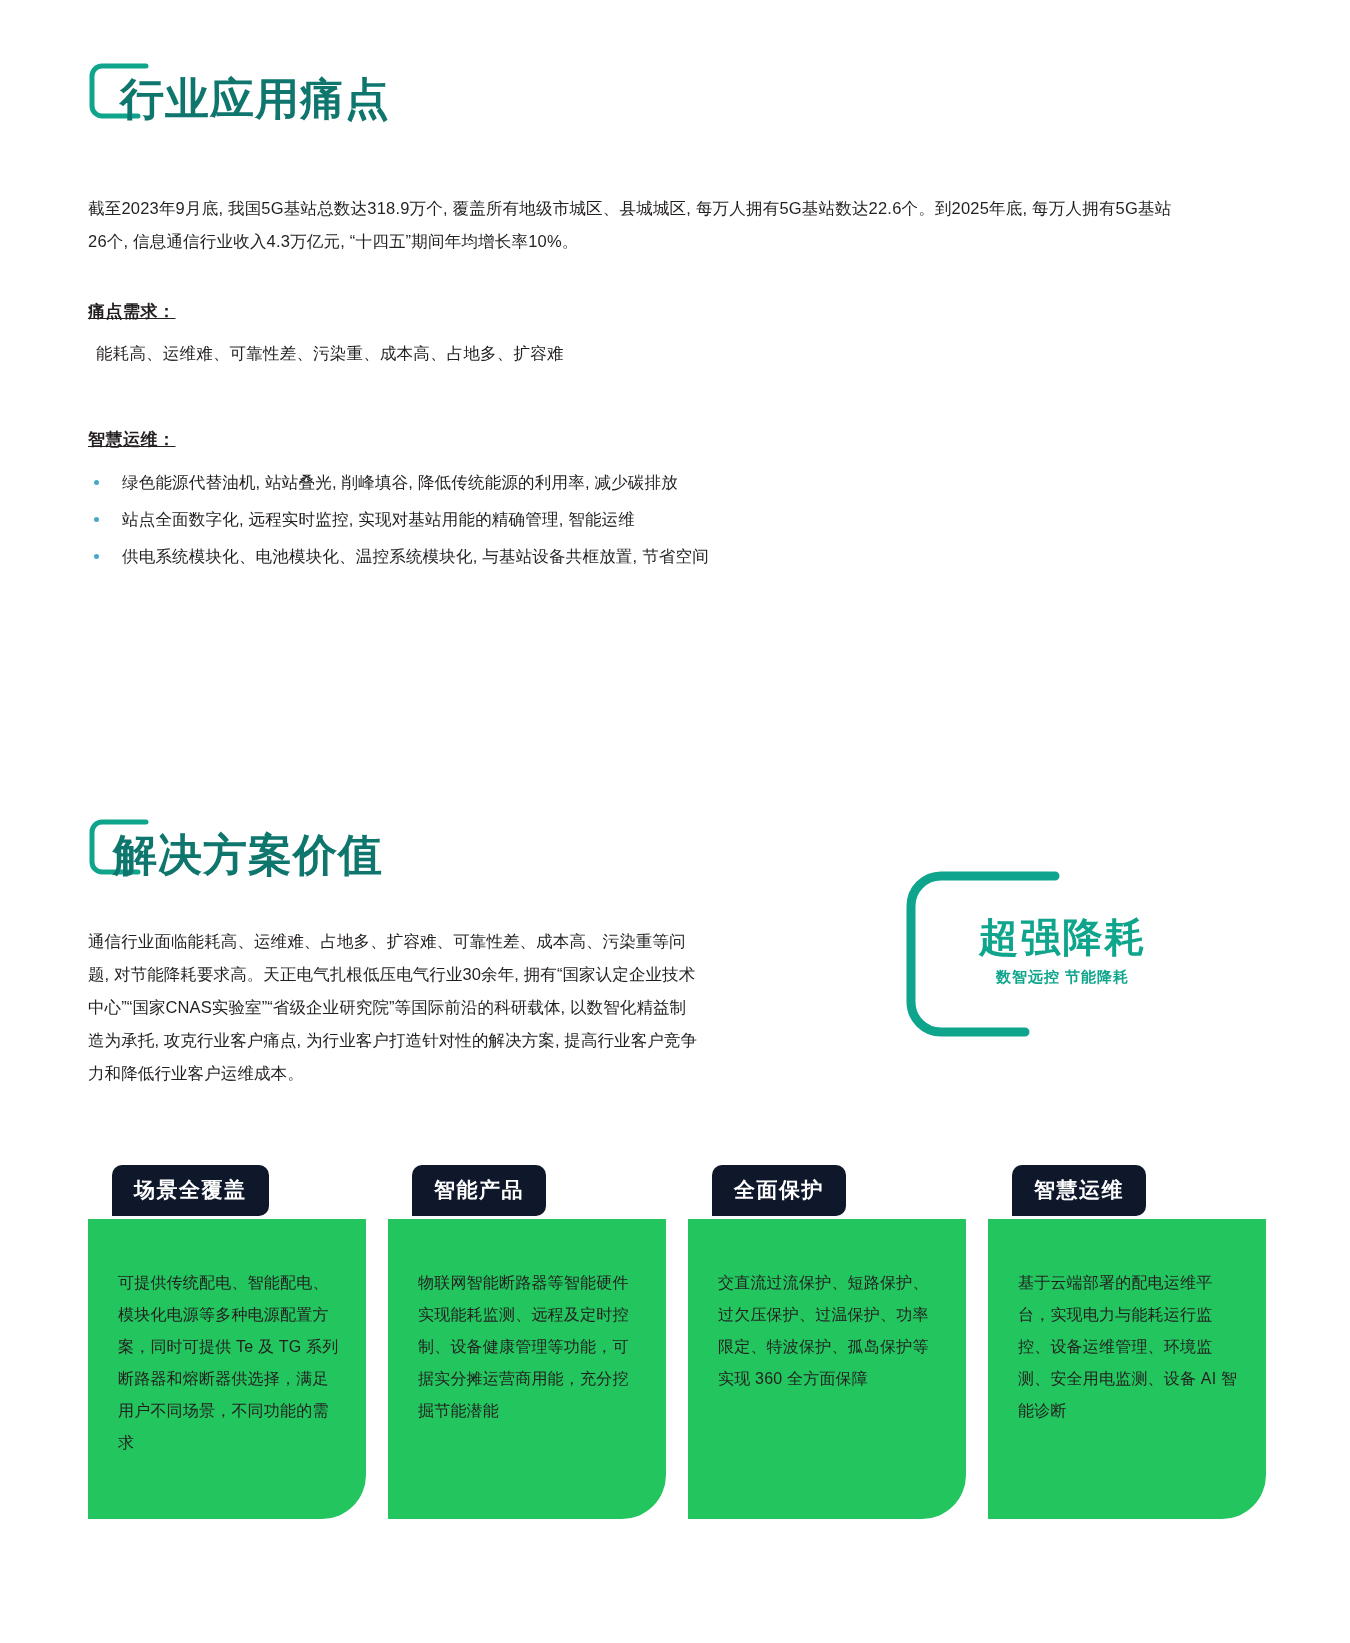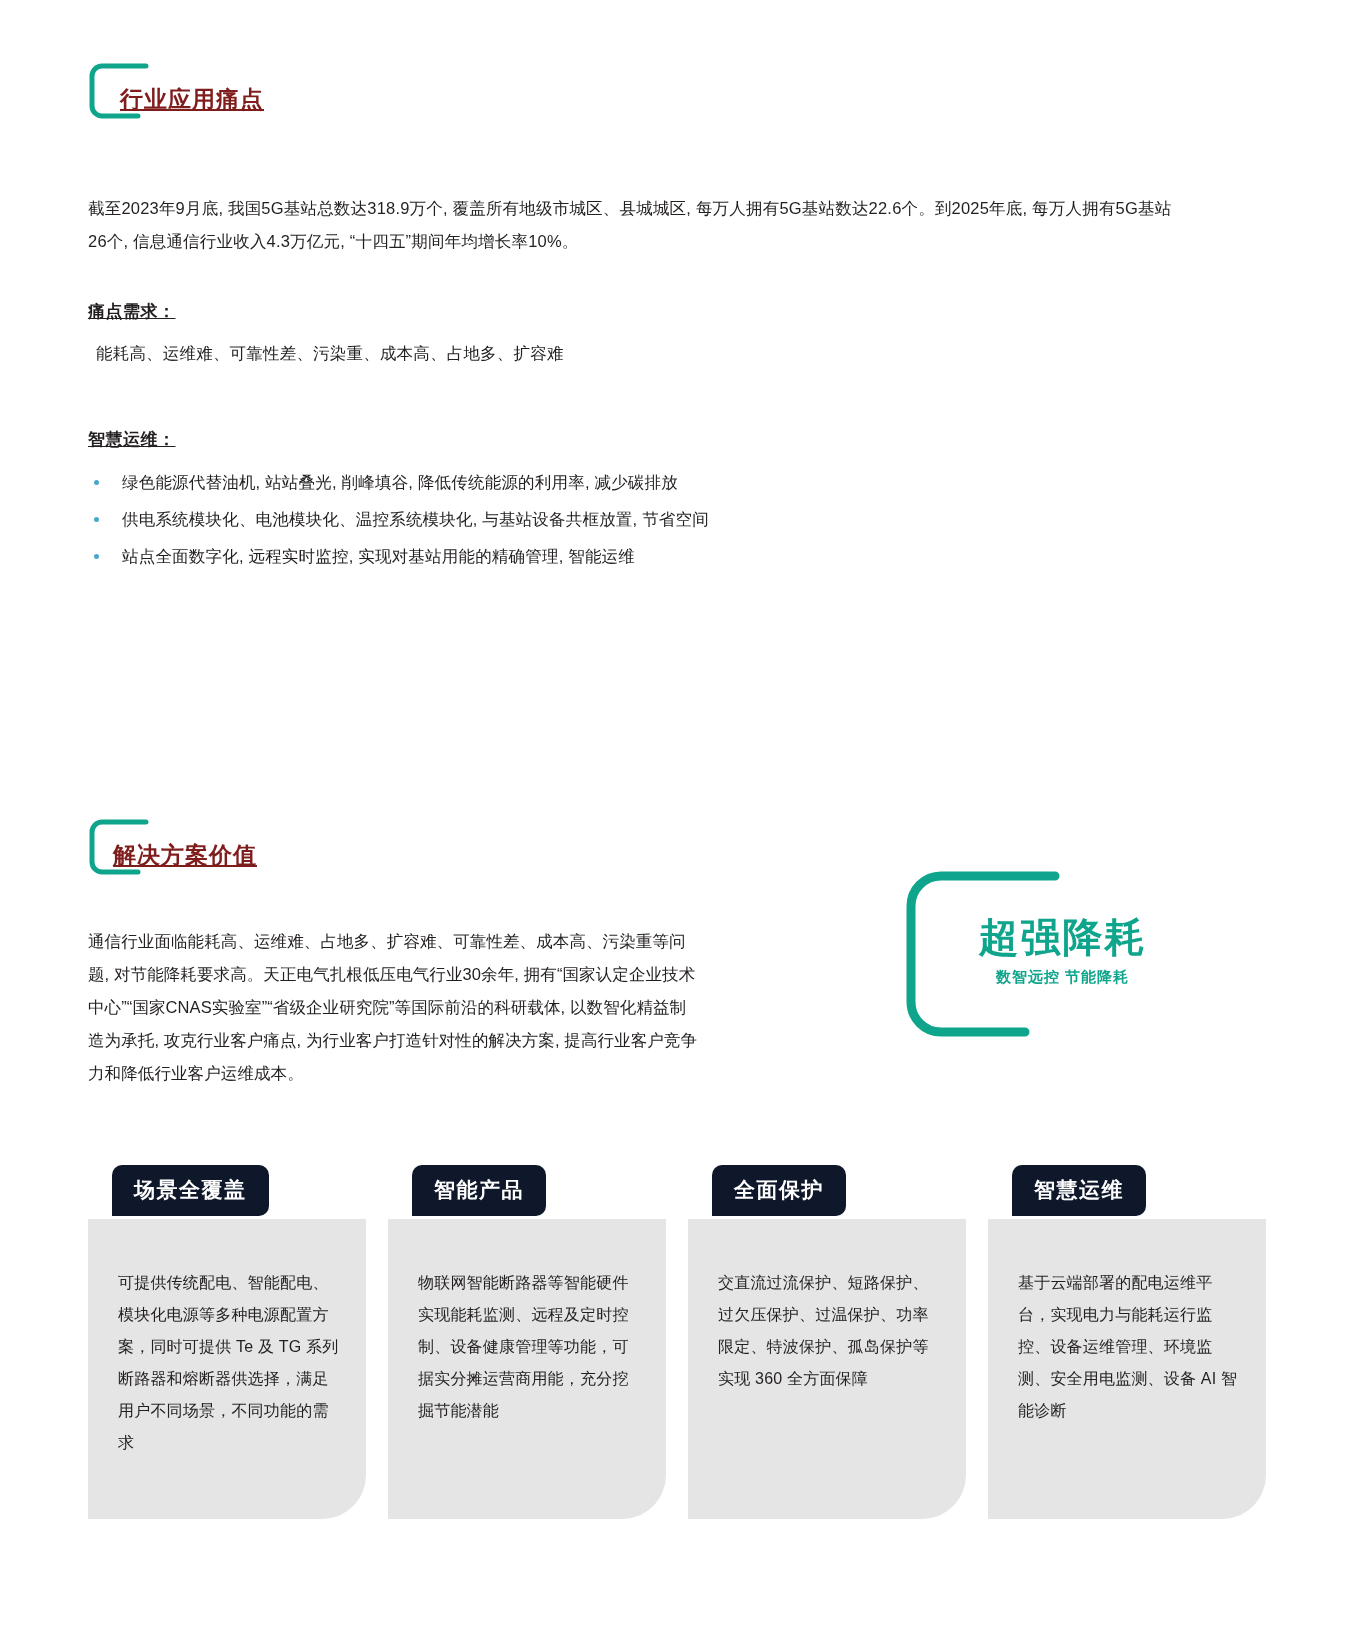--- a/index.html
+++ b/index.html
@@ -25,26 +25,25 @@
   .bracket {
     position: absolute;
     width: 62px;
     height: 62px;
     left: 0;
     top: 0;
   }
   .bracket svg { display: block; }
   .section-title {
     position: relative;
-    font-size: 23px;
+    font-size: 44px;
     font-weight: 700;
     letter-spacing: 1px;
-    color: #7f1d1d;
-    white-space: nowrap;
-    text-decoration: underline;
+    color: #0f766e;
+    white-space: nowrap;
   }
 
   
   .para {
     position: absolute;
     font-size: 16.5px;
     line-height: 2.0;
     color: #231f20;
     letter-spacing: 0.2px;
   }
@@ -149,21 +148,21 @@
   .card {
     position: relative;
     width: 278px;
   }
   .card-body {
     position: absolute;
     left: 0;
     top: 54px;
     width: 278px;
     min-height: 300px;
-    background: #e5e5e5;
+    background: #22c55e;
     border-radius: 0 0 44px 0;
     box-sizing: border-box;
     padding: 48px 26px 30px 30px;
   }
   .card-body .txt {
     font-size: 16px;
     line-height: 2.0;
     color: #231f20;
     letter-spacing: 0.2px;
   }
@@ -202,25 +201,25 @@
 
 <div class="sub-label" style="left:88px; top:428px;">智慧运维：</div>
 
 <ul class="bullets" style="left:88px; top:472px; width:1000px;">
   <li>
     <span class="dot"></span>
     <span>绿色能源代替油机, 站站叠光, 削峰填谷, 降低传统能源的利用率, 减少碳排放</span>
   </li>
   <li>
     <span class="dot"></span>
-    <span>供电系统模块化、电池模块化、温控系统模块化, 与基站设备共框放置, 节省空间</span>
+    <span>站点全面数字化, 远程实时监控, 实现对基站用能的精确管理, 智能运维</span>
   </li>
   <li>
     <span class="dot"></span>
-    <span>站点全面数字化, 远程实时监控, 实现对基站用能的精确管理, 智能运维</span>
+    <span>供电系统模块化、电池模块化、温控系统模块化, 与基站设备共框放置, 节省空间</span>
   </li>
 </ul>
 
 <div class="section-head" style="left:88px; top:818px; width:420px; height:70px;">
   <span class="bracket" style="left:0; top:0;">
     <svg width="62" height="62" viewBox="0 0 62 62" xmlns="http://www.w3.org/2000/svg">
       <path d="M58 4 H14 A10 10 0 0 0 4 14 V44 A10 10 0 0 0 14 54 H50" fill="none" stroke="#0fa58c" stroke-width="5" stroke-linecap="round"></path>
     </svg>
   </span>
   <span class="section-title" style="margin-left:25px; margin-top:4px;">解决方案价值</span>

